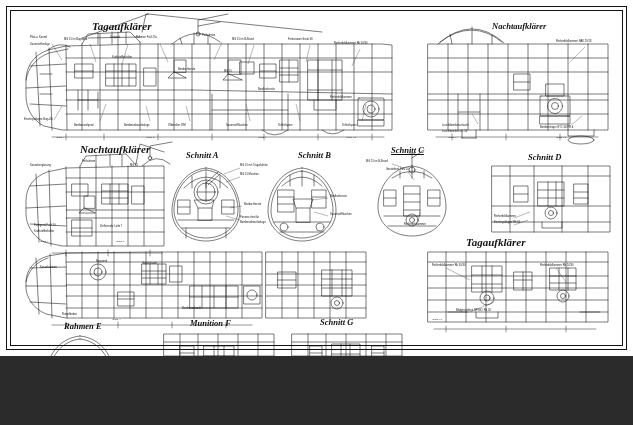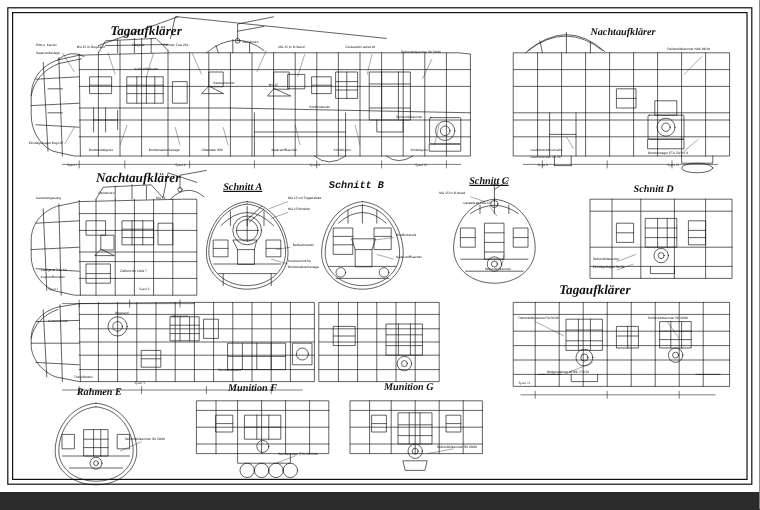--- a/index.html
+++ b/index.html
@@ -1,19 +1,19 @@
 <!DOCTYPE html>
 <html><head>
 <meta charset="utf-8">
 <style>
   html,body{margin:0;padding:0;background:#2b2b2b;}
   body{font-family:"Liberation Sans", sans-serif;}
   #sheet{
     position:relative;
-    width:633px;height:410px;
+    width:633px;height:356px;
     background:#ffffff;
     overflow:hidden;
     text-align:right;
   }
   
   .frame{
     position:absolute;left:6px;top:6px;right:6px;bottom:6px;
     border:1px solid #111;
     box-sizing:border-box;
   }
@@ -459,28 +459,28 @@
       <path d="M378,374 L356,378"></path>
       <path d="M446,268 L470,280"></path>
       <path d="M556,268 L566,282"></path>
       <path d="M470,312 L494,302"></path>
     </g>
   </svg>
 
   <div class="ttl big" style="left:92px;  top:20px;">Tagaufklärer</div>
   <div class="ttl mid" style="left:492px; top:21px;">Nachtaufklärer</div>
   <div class="ttl big" style="left:80px;  top:143px;">Nachtaufklärer</div>
-  <div class="ttl mid" style="left:186px; top:150px;text-decoration:underline;">Schnitt A</div>
-  <div class="ttl mid" style="left:274px; top:150px;font-family:Liberation Mono, monospace;">Schnitt B</div>
+  <div class="ttl mid" style="left:186px; top:150px;">Schnitt A</div>
+  <div class="ttl mid" style="left:298px; top:150px;">Schnitt B</div>
   <div class="ttl mid" style="left:391px; top:145px;text-decoration:underline;">Schnitt C</div>
   <div class="ttl mid" style="left:528px; top:152px;">Schnitt D</div>
   <div class="ttl big" style="left:466px; top:236px;">Tagaufklärer</div>
   <div class="ttl mid" style="left:64px;  top:321px;">Rahmen E</div>
   <div class="ttl mid" style="left:190px; top:318px;">Munition F</div>
-  <div class="ttl mid" style="left:320px; top:317px;">Munition G</div>
+  <div class="ttl mid" style="left:320px; top:317px;">Schnitt G</div>
 
   <div class="lbl" style="left:30px;  top:36px;">Pilot-u. Kanzel</div>
   <div class="lbl" style="left:30px;  top:43px;">Sauerstoffanlage</div>
   <div class="lbl" style="left:64px;  top:38px;">MG 15 im Bugstand</div>
   <div class="lbl" style="left:110px; top:36px;">Zielgerät</div>
   <div class="lbl" style="left:136px; top:36px;">Rahmen FuG 25a</div>
   <div class="lbl" style="left:202px; top:34px;">Peilrahmen</div>
   <div class="lbl" style="left:232px; top:38px;">MG 15 im B-Stand</div>
   <div class="lbl" style="left:288px; top:38px;">Funkstation  Gerät 46</div>
   <div class="lbl" style="left:334px; top:42px;">Reihenbildkammer Rb 50/30</div>

